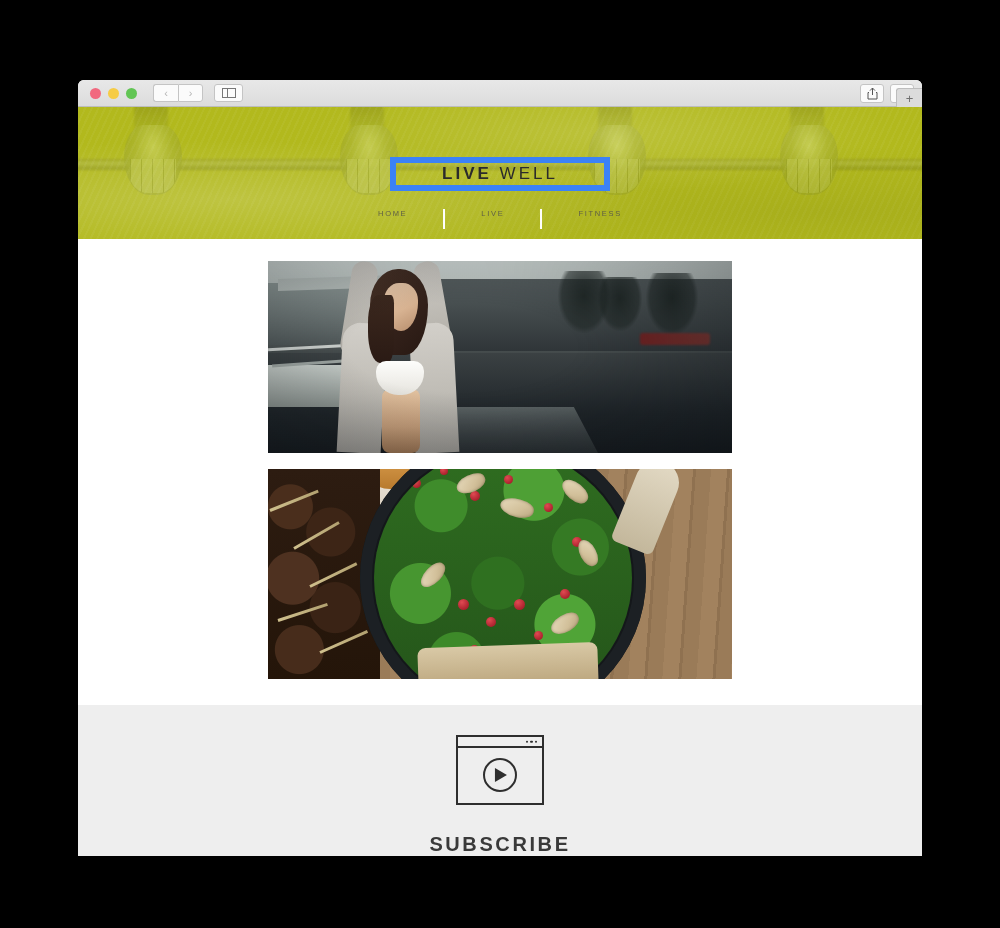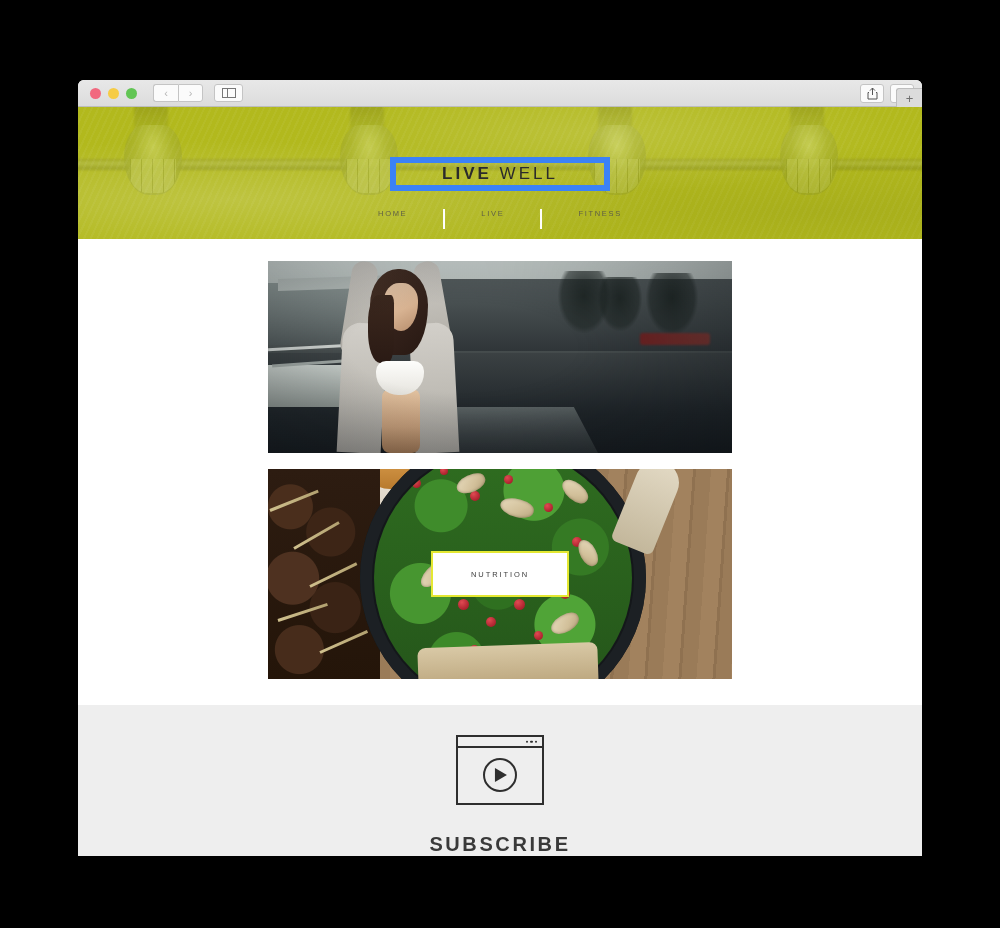--- a/index.html
+++ b/index.html
@@ -670,23 +670,20 @@
           <div class="chick" style="left:126px; top:50px;  width:34px; height:18px; transform:rotate(14deg);"></div>
           <div class="chick" style="left:186px; top:34px;  width:30px; height:17px; transform:rotate(40deg);"></div>
           <div class="chick" style="left:200px; top:96px;  width:28px; height:16px; transform:rotate(62deg);"></div>
           <div class="chick" style="left:44px;  top:118px; width:30px; height:16px; transform:rotate(-46deg);"></div>
           <div class="chick" style="left:176px; top:166px; width:30px; height:17px; transform:rotate(-30deg);"></div>
           <div class="chick" style="left:108px; top:206px; width:30px; height:16px; transform:rotate(8deg);"></div>
         </div>
         <div class="spoon"></div>
         <div class="board"></div>
       </div>
-      <div class="card-label">
-        <span class="card-label-text">NUTRITION</span>
-      </div>
     </div>
   </main>
 
   <section class="subscribe">
     <div class="video-icon">
       <div class="video-titlebar">
         <div class="video-dots">
           <span></span>
           <span></span>
           <span></span>

